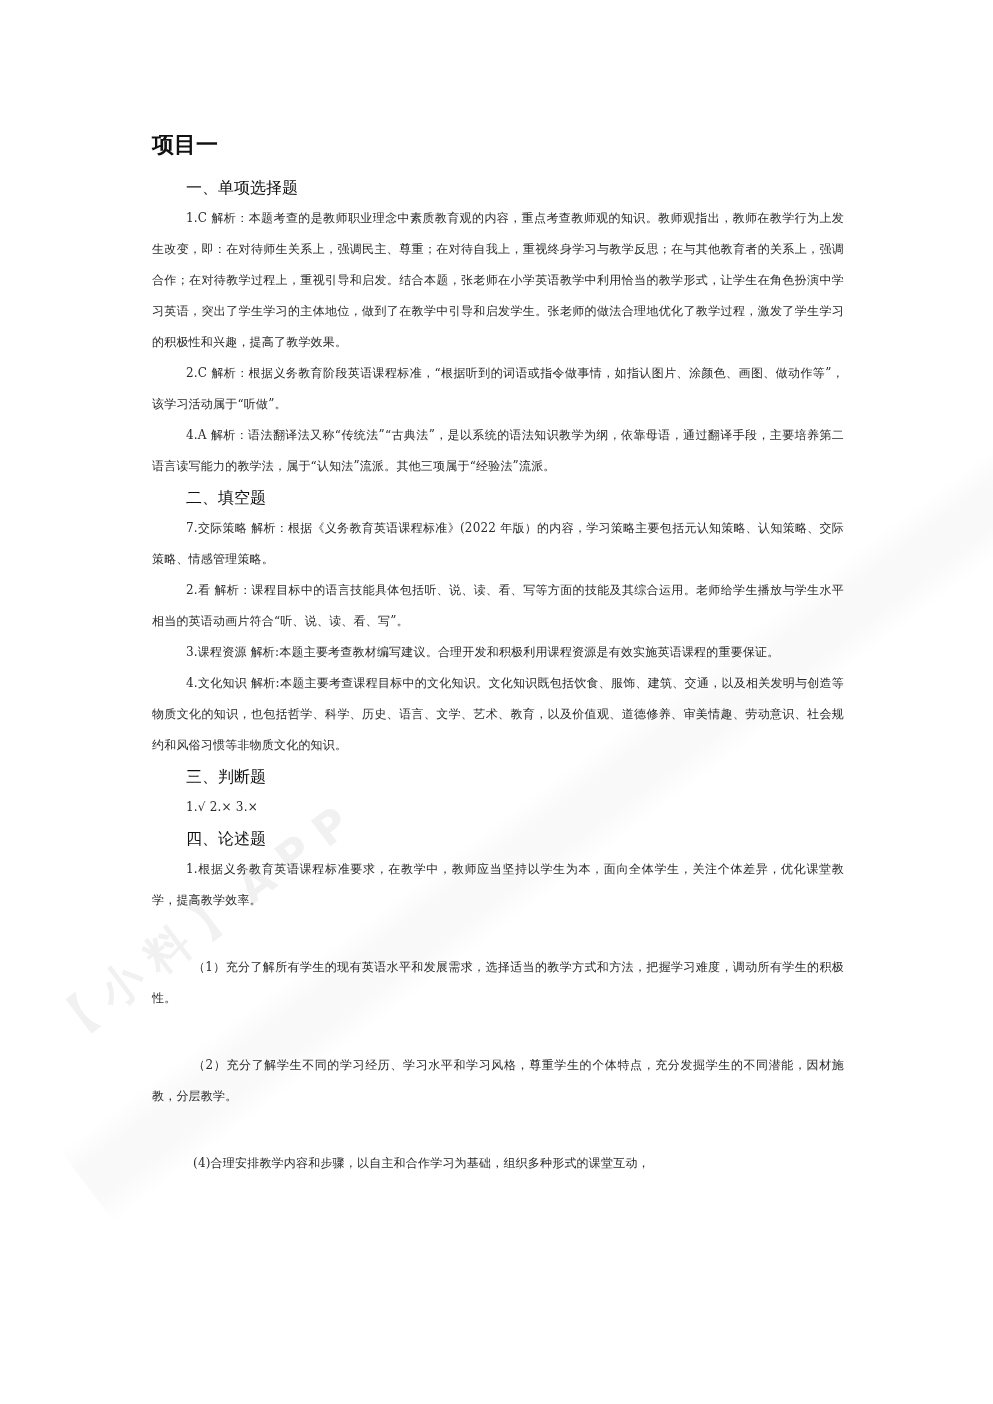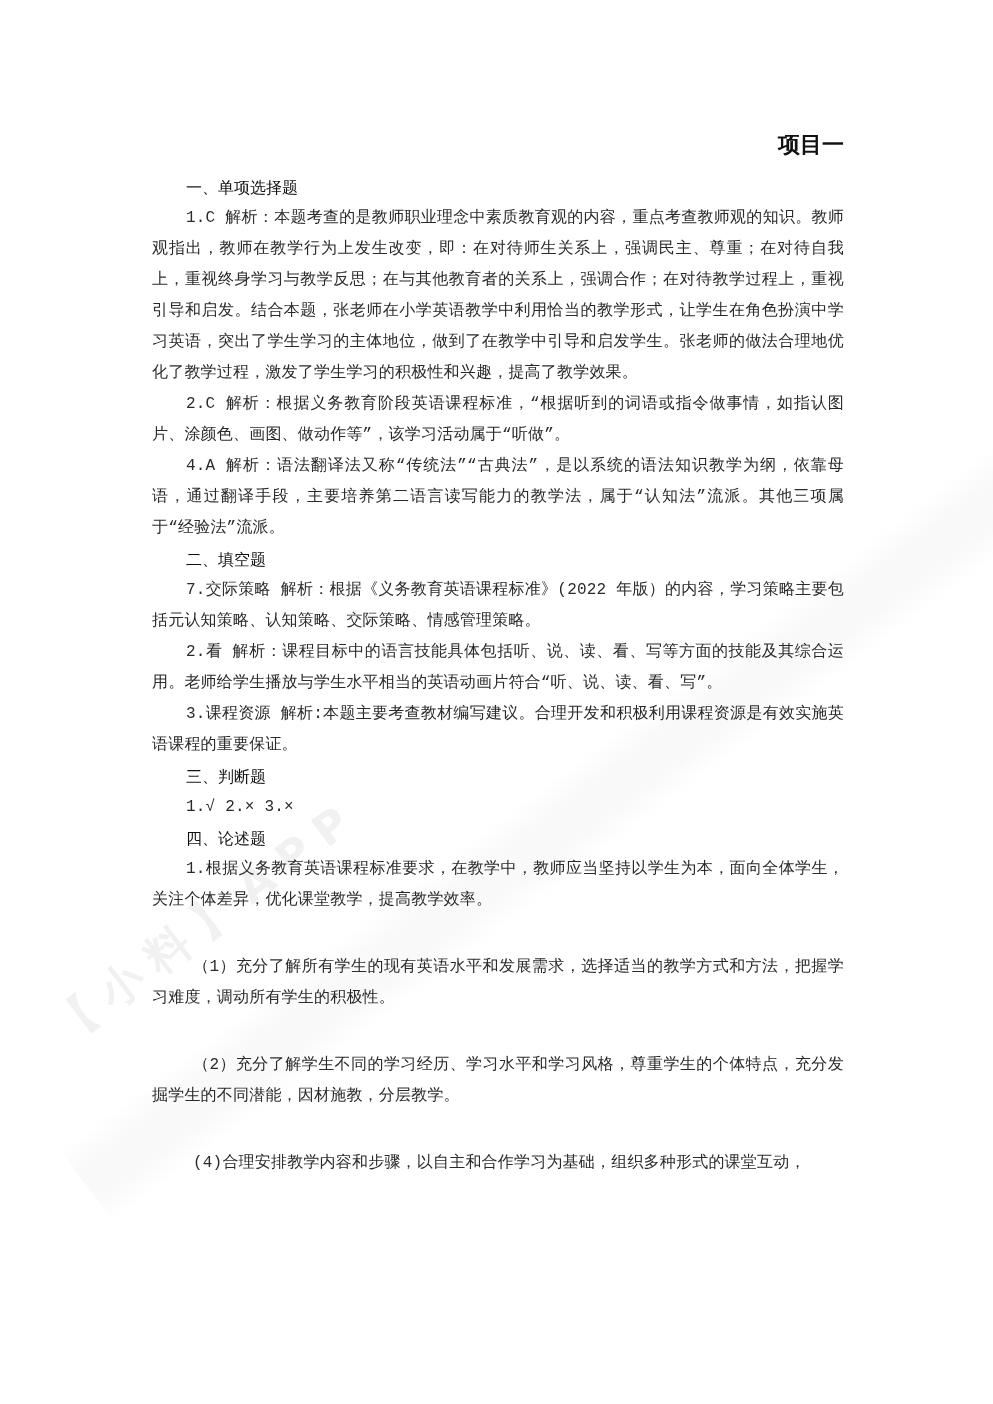--- a/index.html
+++ b/index.html
@@ -2,30 +2,30 @@
 <html><head>
   <meta charset="utf-8">
   <style>
     html, body { margin: 0; padding: 0; }
     body {
       width: 993px; height: 1404px; background: #ffffff; position: relative; overflow: hidden;
       font-family: "DejaVu Serif", "Liberation Serif", serif; color: #222;
     }
     .page { position: absolute; left: 152px; top: 128px; width: 692px; }
     .title {
-      text-align: right; font-family: "DejaVu Sans", "Liberation Sans", sans-serif;
+      text-align: left; font-family: "DejaVu Sans", "Liberation Sans", sans-serif;
       font-size: 22px; font-weight: bold; color: #111; height: 34px; line-height: 34px; margin-bottom: 10px;
     }
     .h {
       font-family: "DejaVu Sans", "Liberation Sans", sans-serif; font-weight: normal;
       font-size: 16px; color: #111; padding-left: 34px; line-height: 31px; height: 31px;
     }
     .p {
-      font-size: 16px; line-height: 31px; text-indent: 34px; text-align: justify;
-      letter-spacing: 0.2px; color: #2a2a2a; margin: 0; font-family: Liberation Mono, monospace;
+      font-size: 12px; line-height: 31px; text-indent: 34px; text-align: justify;
+      letter-spacing: 0.2px; color: #2a2a2a; margin: 0;
     }
     .p.sub { text-indent: 41px; margin-top: 36px; }
     .watermark {
       position: absolute; left: 40px; top: 1010px; width: 1000px; height: 60px;
       transform-origin: 0 0; transform: rotate(-37deg);
       font-family: "DejaVu Sans", sans-serif; font-weight: bold; font-size: 44px;
       color: rgba(150,150,150,0.13); letter-spacing: 14px; white-space: nowrap; pointer-events: none;
     }
     .wm-band {
       position: absolute; left: 60px; top: 1150px; width: 1200px; height: 90px;
@@ -48,20 +48,21 @@
     <p class="p">1.C 解析：本题考查的是教师职业理念中素质教育观的内容，重点考查教师观的知识。教师观指出，教师在教学行为上发生改变，即：在对待师生关系上，强调民主、尊重；在对待自我上，重视终身学习与教学反思；在与其他教育者的关系上，强调合作；在对待教学过程上，重视引导和启发。结合本题，张老师在小学英语教学中利用恰当的教学形式，让学生在角色扮演中学习英语，突出了学生学习的主体地位，做到了在教学中引导和启发学生。张老师的做法合理地优化了教学过程，激发了学生学习的积极性和兴趣，提高了教学效果。</p>
     <p class="p">2.C 解析：根据义务教育阶段英语课程标准，“根据听到的词语或指令做事情，如指认图片、涂颜色、画图、做动作等”，该学习活动属于“听做”。</p>
     <p class="p">4.A 解析：语法翻译法又称“传统法”“古典法”，是以系统的语法知识教学为纲，依靠母语，通过翻译手段，主要培养第二语言读写能力的教学法，属于“认知法”流派。其他三项属于“经验法”流派。</p>
   </div>
 
   <div>
     <div class="h">二、填空题</div>
     <p class="p">7.交际策略 解析：根据《义务教育英语课程标准》(2022 年版）的内容，学习策略主要包括元认知策略、认知策略、交际策略、情感管理策略。</p>
     <p class="p">2.看 解析：课程目标中的语言技能具体包括听、说、读、看、写等方面的技能及其综合运用。老师给学生播放与学生水平相当的英语动画片符合“听、说、读、看、写”。</p>
     <p class="p">3.课程资源 解析:本题主要考查教材编写建议。合理开发和积极利用课程资源是有效实施英语课程的重要保证。</p>
+    <p class="p">4.文化知识 解析:本题主要考查课程目标中的文化知识。文化知识既包括饮食、服饰、建筑、交通，以及相关发明与创造等物质文化的知识，也包括哲学、科学、历史、语言、文学、艺术、教育，以及价值观、道德修养、审美情趣、劳动意识、社会规约和风俗习惯等非物质文化的知识。</p>
   </div>
 
   <div>
     <div class="h">三、判断题</div>
     <p class="p">1.√ 2.× 3.×</p>
   </div>
 
   <div>
     <div class="h">四、论述题</div>
     <p class="p">1.根据义务教育英语课程标准要求，在教学中，教师应当坚持以学生为本，面向全体学生，关注个体差异，优化课堂教学，提高教学效率。</p>

